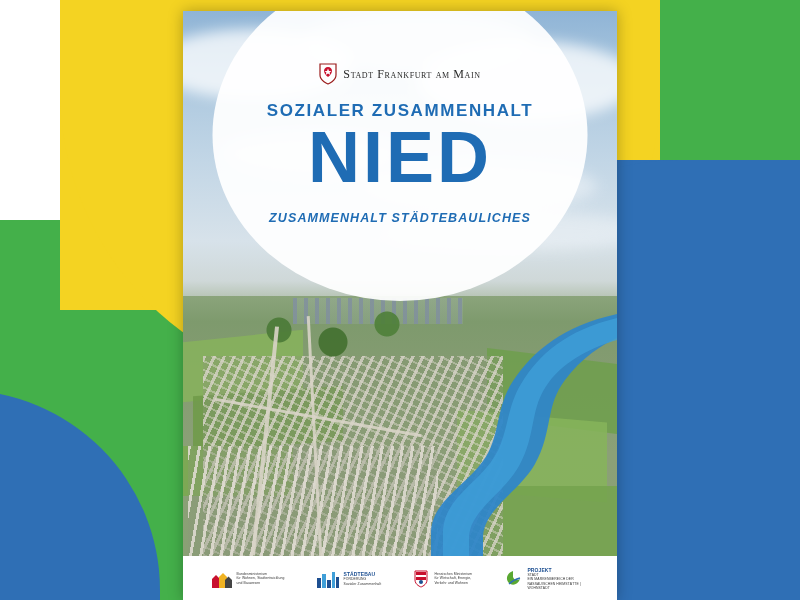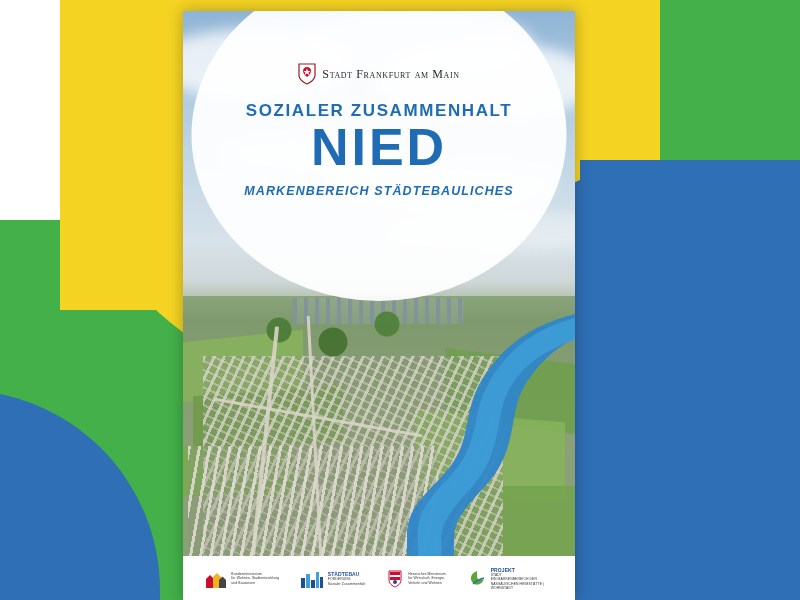--- a/index.html
+++ b/index.html
@@ -81,21 +81,21 @@
     width: 140px;
     height: 300px;
     background: #ffffff;
   }
 
   
   .cover {
     position: absolute;
     left: 183px;
     top: 11px;
-    width: 392px;
+    width: 434px;
     height: 590px;
     background: #ffffff;
     box-shadow: 0 0 14px rgba(0,0,0,0.28);
     overflow: hidden;
     display: flex;
     flex-direction: column;
   }
 
   
   .photo {
@@ -269,26 +269,26 @@
     font-variant: small-caps;
   }
   .kicker {
     font-size: 17px;
     font-weight: bold;
     letter-spacing: 1.6px;
     color: #1f6cb4;
     margin-bottom: 2px;
   }
   .headline {
-    font-size: 52px;
+    font-size: 72px;
     font-weight: bold;
     letter-spacing: 3px;
     color: #1f6cb4;
     line-height: .95;
-    margin: 2px 0 10px 0;
+    margin: 2px 0 18px 0;
   }
   .subline {
     font-size: 12.5px;
     font-style: italic;
     font-weight: bold;
     letter-spacing: 1.1px;
     color: #1f6cb4;
     line-height: 1.55;
   }
 </style>
@@ -349,21 +349,21 @@
         <svg width="18" height="22" viewBox="0 0 18 22">
           <path d="M1,1 H17 V12 C17,18 9,21 9,21 C9,21 1,18 1,12 Z" fill="#ffffff" stroke="#9a1b1b" stroke-width="1.2"></path>
           <path d="M9,4 C6.5,4 5,6 5,8 C5,11 9,14 9,14 C9,14 13,11 13,8 C13,6 11.5,4 9,4 Z" fill="#c8102e"></path>
           <path d="M9,5.5 L10,8 L12.5,8 L10.6,9.6 L11.3,12 L9,10.6 L6.7,12 L7.4,9.6 L5.5,8 L8,8 Z" fill="#ffffff"></path>
         </svg>
         <span class="crest-text">Stadt Frankfurt am Main</span>
       </div>
       <div class="kicker">SOZIALER ZUSAMMENHALT</div>
       <div class="headline">NIED</div>
       <div class="subline">
-        <span>MARKENBEREICH STÄDTEBAULICHES</span><br>
+        <span>ZUSAMMENHALT STÄDTEBAULICHES</span><br>
       </div>
     </div>
   </div>
 
   <div class="logos">
 
     <div class="logo">
       <svg class="logo-mark" width="22" height="20" viewBox="0 0 22 20">
         <path d="M1,19 L1,10 L5,6 L9,10 L9,19 Z" fill="#c8102e"></path>
         <path d="M8,19 L8,8 L12,4 L16,8 L16,19 Z" fill="#f0b323"></path>

